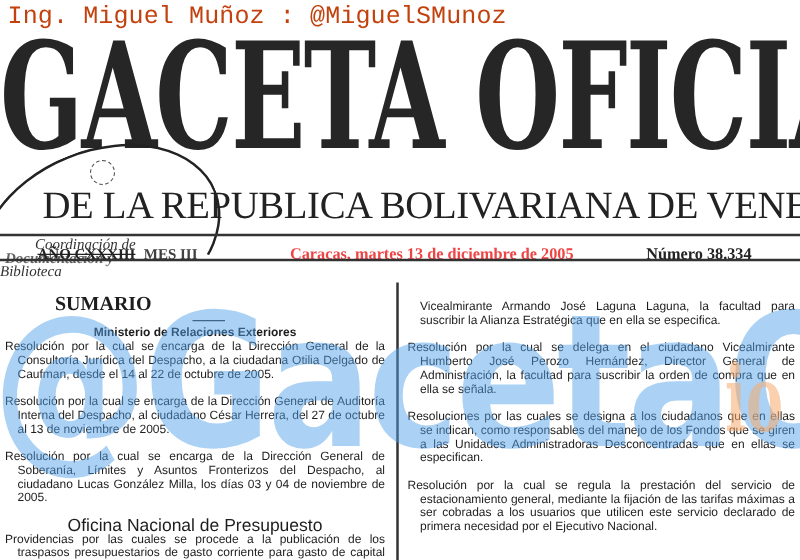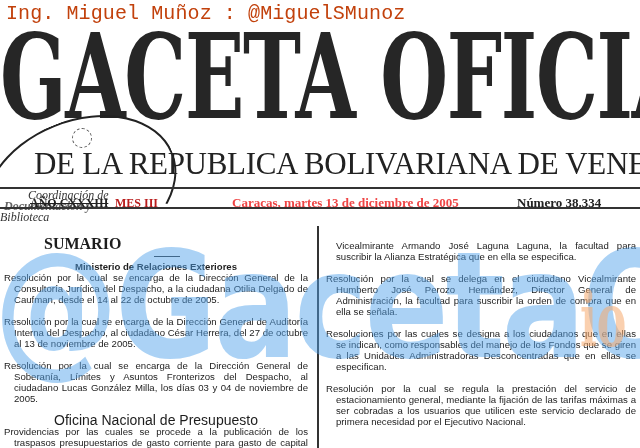--- a/index.html
+++ b/index.html
@@ -36,21 +36,21 @@
     }
     .coord.c1 { left: 28px; top: 188px; }
     .coord.c2 { left: 4px; top: 199px; font-weight: bold; font-style: italic; }
     .coord.c3 { left: 0px; top: 210px; }
     .year {
       position: absolute; left: 30px; top: 196px; font-family: "Liberation Serif", serif;
       font-weight: bold; font-size: 12px; color: #222; text-decoration: line-through;
     }
     .mes {
       position: absolute; left: 115px; top: 196px; font-family: "Liberation Serif", serif;
-      font-weight: bold; font-size: 12px; color: #b91c1c;
+      font-weight: bold; font-size: 12px; color: #404040;
     }
     .date {
       position: absolute; left: 232px; top: 195px; font-family: "Liberation Serif", serif;
       font-weight: bold; font-size: 13px; color: #ef4444;
     }
     .number {
       position: absolute; left: 517px; top: 195px; font-family: "Liberation Serif", serif;
       font-weight: bold; font-size: 13px; color: #222;
     }
 

